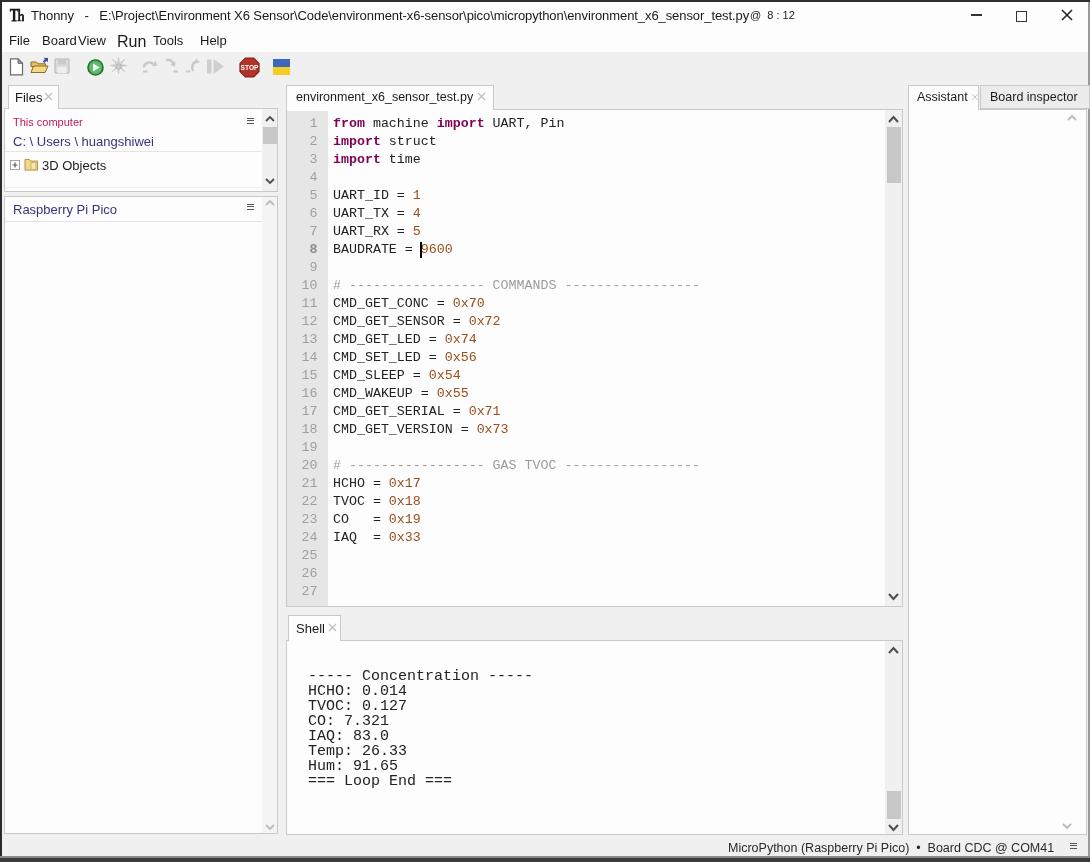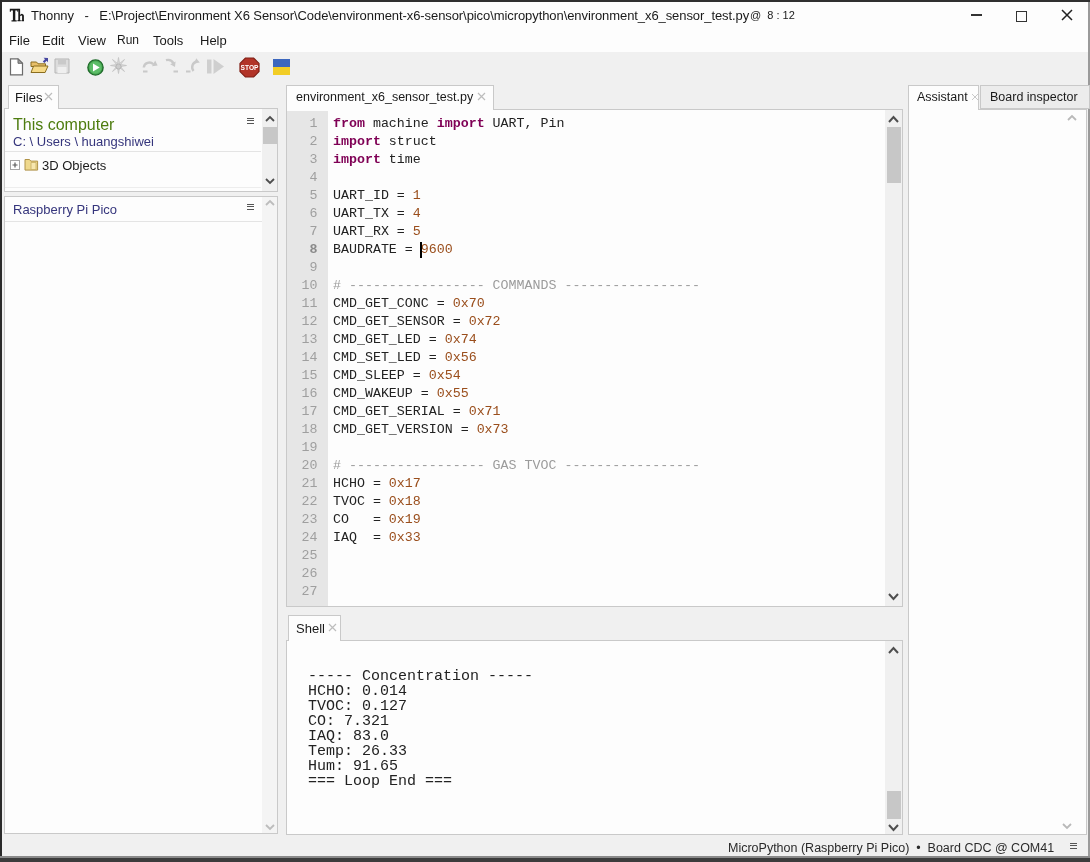--- a/index.html
+++ b/index.html
@@ -34,23 +34,23 @@
 <div class="t" style="left:31px;top:9px;font-size:13px;line-height:13px;letter-spacing:-0.08px">Thonny   -   E:\Project\Environment X6 Sensor\Code\environment-x6-sensor\pico\micropython\environment_x6_sensor_test.py</div>
 <div class="t" id="at812" style="left:750px;top:9px;font-size:11px;line-height:13px">@  8 : 12</div>
 <div class="abs" style="left:971px;top:14px;width:11px;height:1.6px;background:#333"></div>
 <div class="abs" style="left:1016px;top:10.5px;width:11px;height:11px;border:1.4px solid #333"></div>
 <svg style="left:1061px;top:9px" width="12" height="12" viewBox="0 0 12 12">
     <path d="M1 1 L11 11 M11 1 L1 11" stroke="#222" stroke-width="1.5"></path>
   </svg>
 
 <div class="abs" style="left:2px;top:28px;width:1086px;height:24px;background:#fdfdfd"></div>
 <div class="t" style="left:9px;top:33px;font-size:13px">File</div>
-<div class="t" style="left:42px;top:33px;font-size:13px">Edit</div>
+<div class="t" style="left:42px;top:33px;font-size:13px">Board</div>
 <div class="t" style="left:78px;top:33px;font-size:13px">View</div>
-<div class="t" style="left:117px;top:33px;font-size:12px">Run</div>
+<div class="t" style="left:117px;top:33px;font-size:16px">Run</div>
 <div class="t" style="left:153px;top:33px;font-size:13px">Tools</div>
 <div class="t" style="left:200px;top:33px;font-size:13px">Help</div>
 
 <svg style="left:9px;top:58px" width="15" height="18" viewBox="0 0 15 18">
 <path d="M1.5 .8 h7.5 l4.5 4.5 v11.5 h-12 z" fill="#fff" stroke="#6b6b6b" stroke-width="1.2"></path>
 <path d="M9 .8 l4.5 4.5 h-4.5 z" fill="#9d9d9d" stroke="#6b6b6b" stroke-width="1"></path>
 </svg>
 <svg style="left:30px;top:57px" width="19" height="19" viewBox="0 0 19 19">
 <path d="M1 5 h5.5 l1.5 1.8 h7.5 v2.7 h-14.5 z" fill="#e8bf6a" stroke="#8a6d1f" stroke-width="1"></path>
 <path d="M1 15.5 l2.6-6.5 h14.4 l-2.9 6.5 z" fill="#f6d987" stroke="#8a6d1f" stroke-width="1"></path>
@@ -98,21 +98,21 @@
 <rect x="0" y="8" width="17" height="8" fill="#f2cd25"></rect>
 </svg>
 
 <div class="tab" style="left:8px;top:85px;width:51px;height:24px"></div>
 <div class="t" style="left:15px;top:90px;font-size:13px">Files</div>
 <svg style="left:44px;top:92px" width="9" height="9" viewBox="0 0 9 9">
     <path d="M1 1 L8 8 M8 1 L1 8" stroke="#bdbdbd" stroke-width="1.2"></path>
   </svg>
 
 <div class="panel" style="left:4px;top:108px;width:274px;height:84px"></div>
-<div class="t" style="left:13px;top:116px;font-size:16px;color:#4d7c0f">This computer</div>
+<div class="t" style="left:13px;top:116px;font-size:11px;color:#be185d">This computer</div>
 <div class="t" style="left:13px;top:133.5px;font-size:13px;color:#35357c">C: \ Users \ huangshiwei</div>
 <div class="sep" style="left:5px;top:151px;width:256px"></div>
 <div class="sep" style="left:5px;top:187px;width:256px;background:#ededed"></div>
 <svg style="left:9.5px;top:160px" width="10" height="10" viewBox="0 0 10 10">
 <rect x="0.5" y="0.5" width="9" height="9" fill="#fff" stroke="#a5a5a5"></rect>
 <path d="M2.5 5 h5 M5 2.5 v5" stroke="#5a5a5a" stroke-width="1.2"></path>
 </svg>
 <svg style="left:24px;top:157px" width="15" height="15" viewBox="0 0 15 15">
 <path d="M1 2.5 h4.5 l1.3 1.6 h6.8 v9 h-12.6 z" fill="#efd98e" stroke="#b09348" stroke-width="1"></path>
 <path d="M7 5.5 h5 v7 h-5 z" fill="#f7e7ae" stroke="#c6ad62" stroke-width="0.8"></path>

